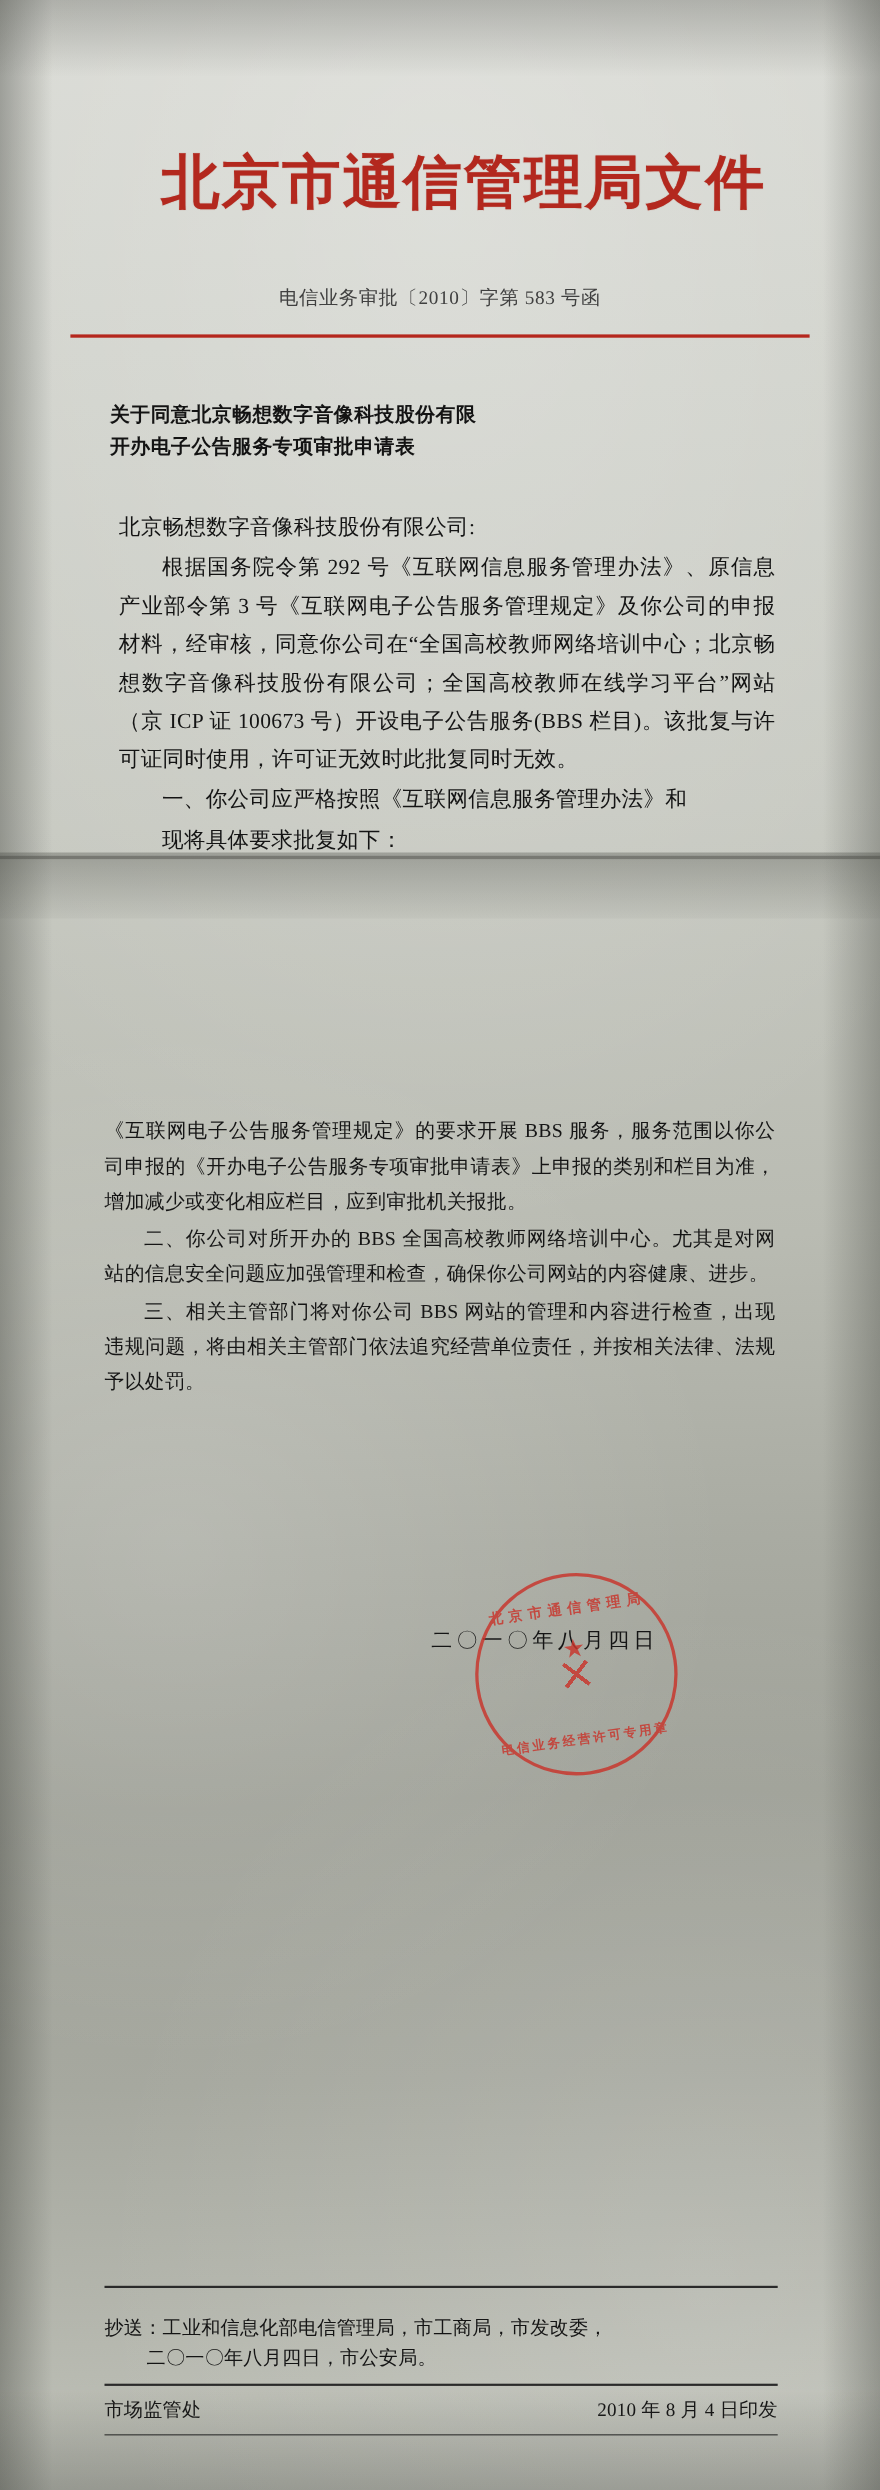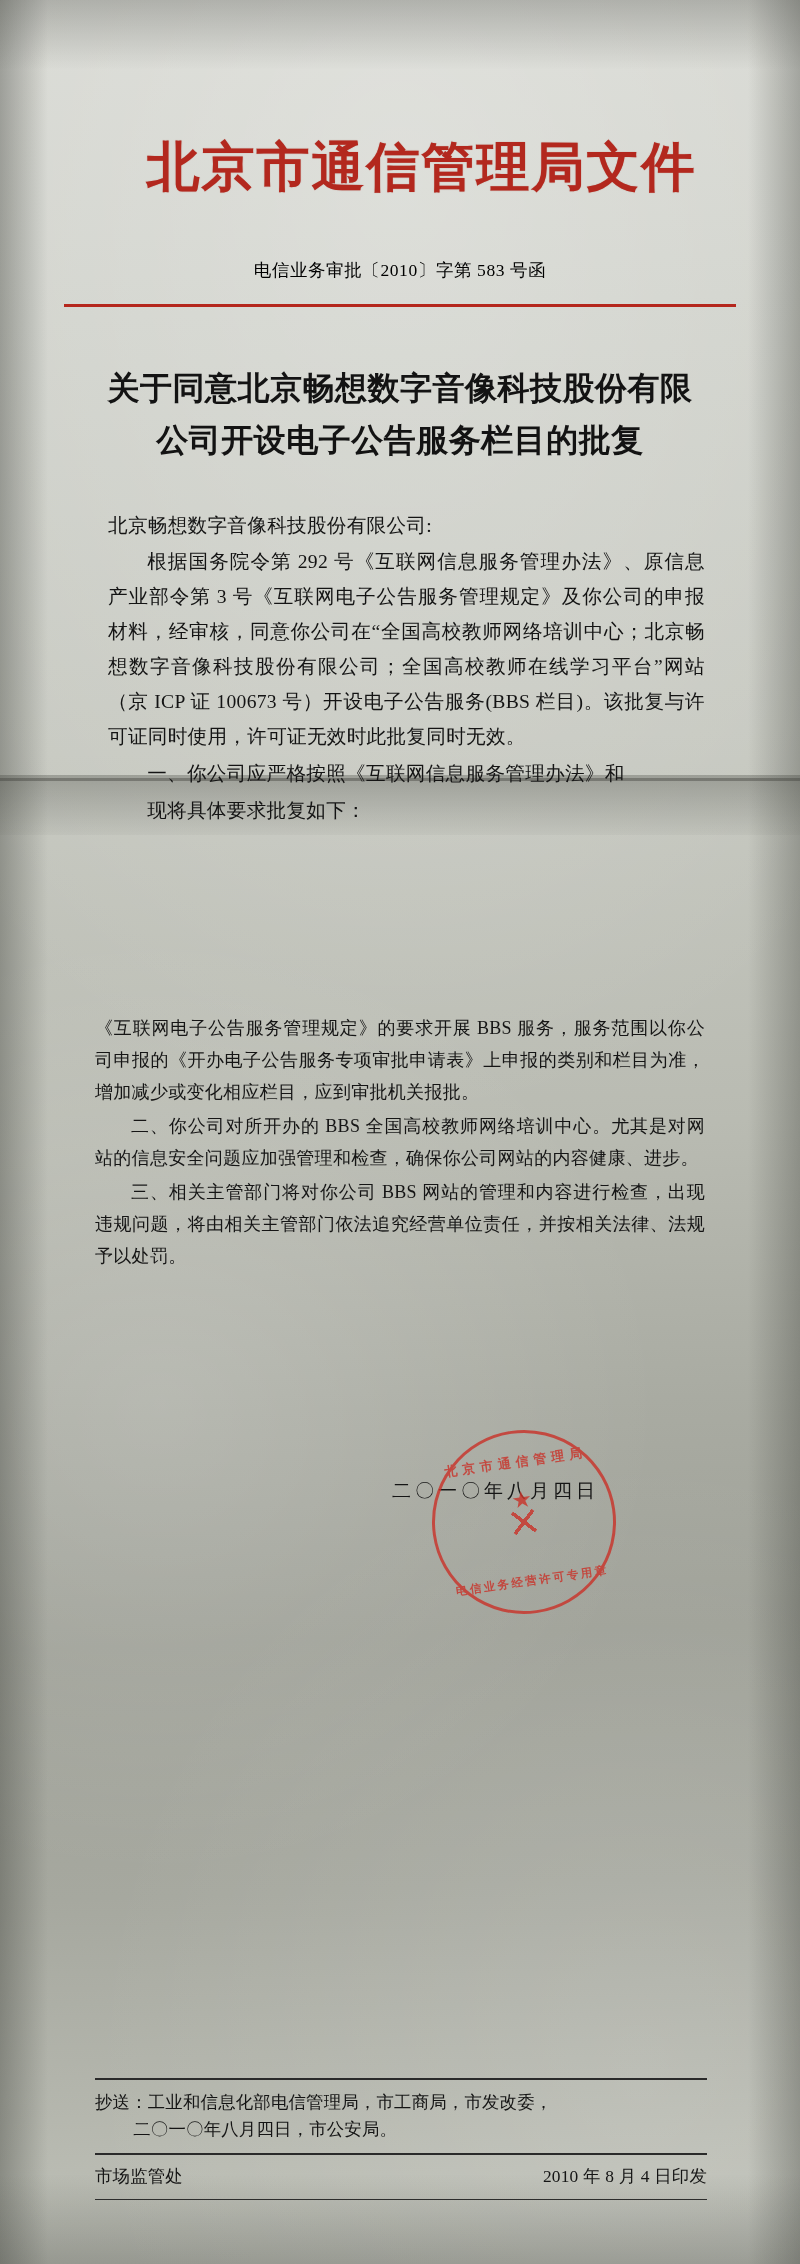--- a/index.html
+++ b/index.html
@@ -93,37 +93,36 @@
     color: #b3281e;
     text-shadow: 0 0 1px rgba(150,30,20,0.45);
     line-height: 1.1;
     margin-left: 43px;
   }
 
   .doc-number {
     margin-top: 62px;
     text-align: center;
     font-size: 17.5px;
-    color: #000000;
+    color: #404040;
     letter-spacing: 0.6px;
   }
 
   .red-rule {
     margin: 22px auto 0 auto;
     width: 672px;
     height: 2.6px;
     background: #b5271d;
   }
 
   .subject {
     margin: 56px auto 0 auto;
     width: 600px;
-    text-align: center;
     font-weight: bold;
-    font-size: 32px;
+    font-size: 18px;
     line-height: 1.62;
     color: #131313;
     letter-spacing: 0.5px;
   }
 
   .body-block {
     margin: 42px auto 0 auto;
     width: 610px;
     font-size: 19.6px;
     line-height: 1.78;
@@ -219,21 +218,21 @@
     color: #141414;
     font-size: 17.4px;
     line-height: 1.6;
   }
   .footer-rule {
     width: 612px;
     height: 1.6px;
     background: #2a2a2a;
   }
   .footer-cc {
-    padding: 9px 0 9px 0;
+    padding: 23px 0 9px 0;
     letter-spacing: 0.2px;
   }
   .footer-cc-line2 { padding-left: 2.2em; }
   .footer-bottom {
     display: flex;
     justify-content: space-between;
     padding-top: 8px;
     letter-spacing: 0.2px;
   }
 </style>
@@ -250,21 +249,21 @@
     <div class="title-zone">
       <div class="doc-title">北京市通信管理局文件</div>
     </div>
 
     <div class="doc-number">电信业务审批〔2010〕字第 583 号函</div>
 
     <div class="red-rule"></div>
 
     <div class="subject">
       <div>关于同意北京畅想数字音像科技股份有限</div>
-      <div>公司开设电子公告服务栏目的批复</div>
+      <div>开办电子公告服务专项审批申请表</div>
     </div>
 
     <div class="body-block">
       <p>北京畅想数字音像科技股份有限公司:</p>
       <p class="indent2">根据国务院令第 292 号《互联网信息服务管理办法》、原信息产业部令第 3 号《互联网电子公告服务管理规定》及你公司的申报材料，经审核，同意你公司在“全国高校教师网络培训中心；北京畅 想数字音像科技股份有限公司；全国高校教师在线学习平台”网站（京 ICP 证 100673 号）开设电子公告服务(BBS 栏目)。该批复与许可证同时使用，许可证无效时此批复同时无效。</p>
       <p class="indent2">一、你公司应严格按照《互联网信息服务管理办法》和</p>
       <p class="indent2">现将具体要求批复如下：</p>
     </div>
   </div>
 

